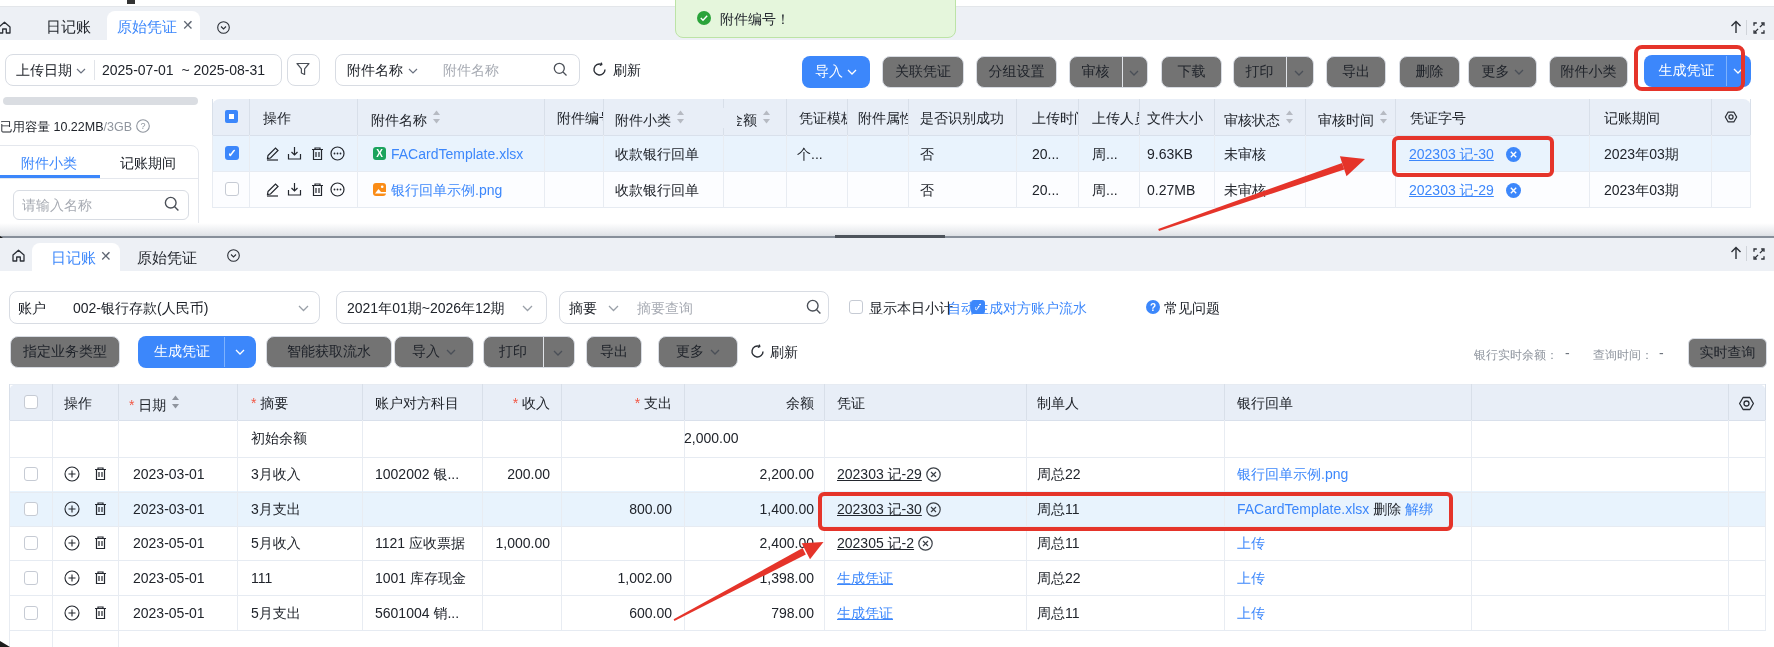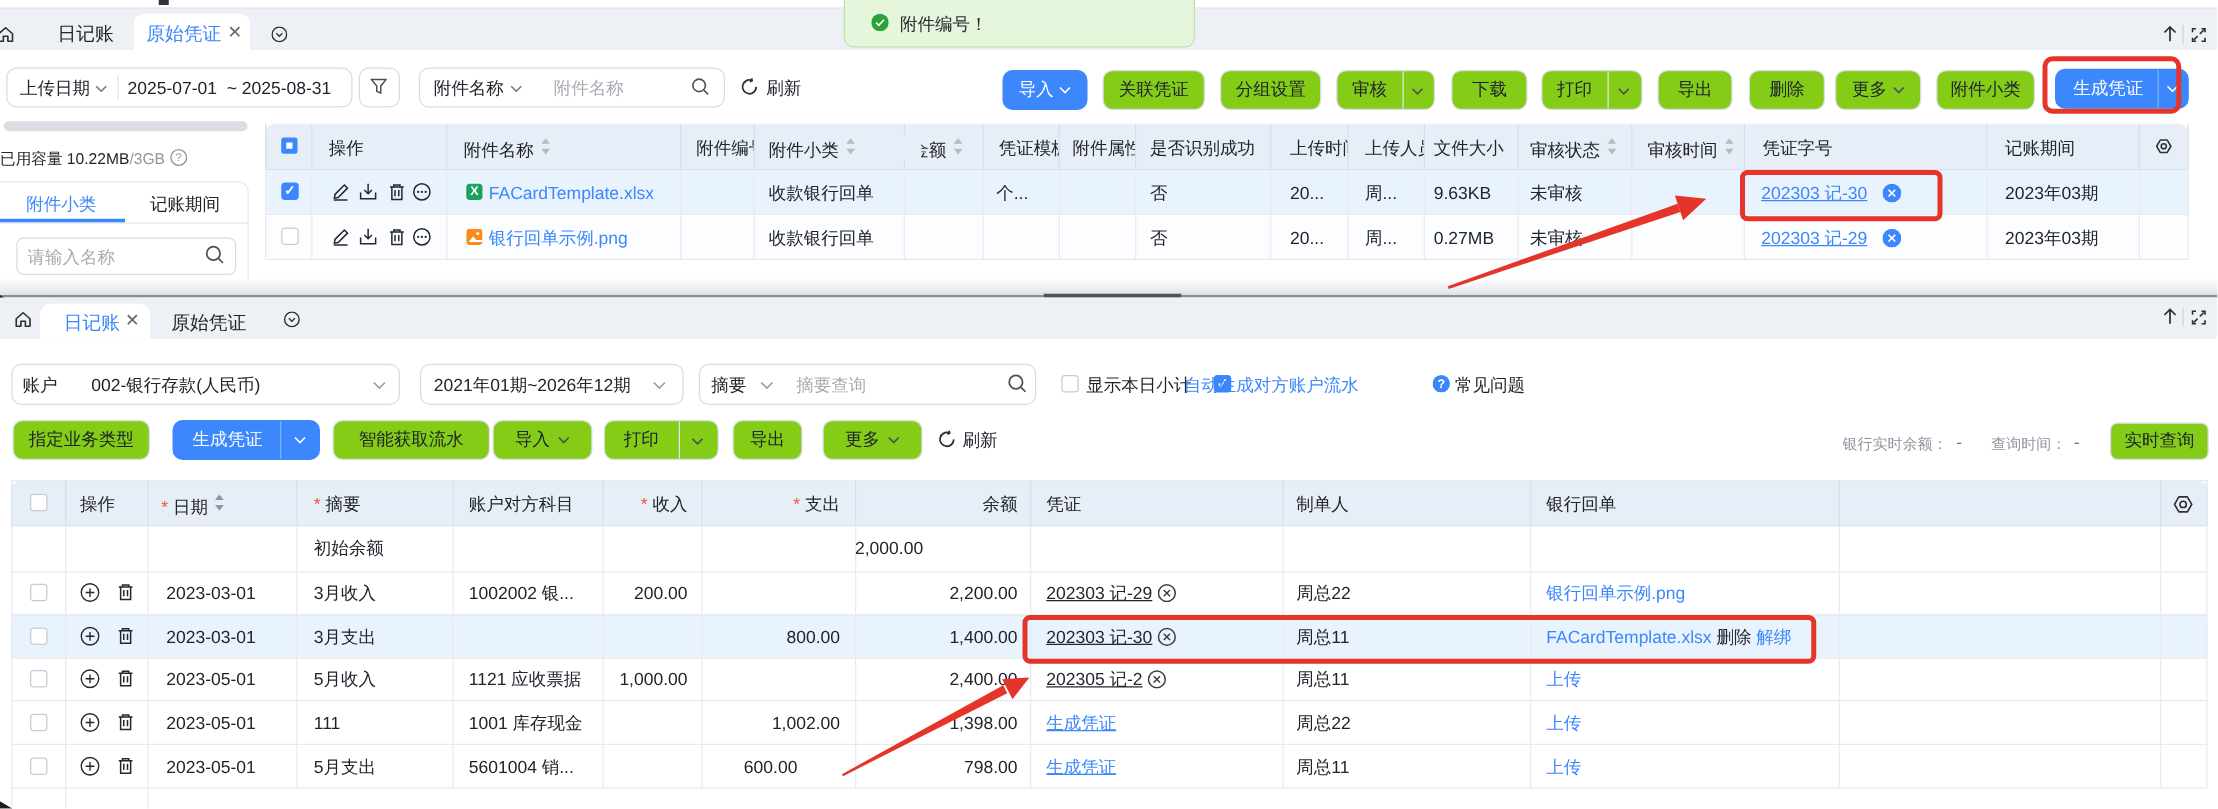--- a/index.html
+++ b/index.html
@@ -1,19 +1,19 @@
 <!DOCTYPE html>
 <html><head>
 <meta charset="utf-8">
 <style>
 *{margin:0;padding:0;box-sizing:border-box}
 body{font-family:"Liberation Sans",sans-serif;font-size:14px;color:#20242b;background:#fff}
 #root{position:relative;width:1774px;height:647px;background:#fff;overflow:hidden}
 .abs{position:absolute}
-.btn{position:absolute;height:32px;background:#84cc16;border:1px solid #d8dce3;border-radius:8px;display:flex;align-items:center;justify-content:center;font-size:14px;color:#20242b}
+.btn{position:absolute;height:32px;background:#737373;border:1px solid #d8dce3;border-radius:8px;display:flex;align-items:center;justify-content:center;font-size:14px;color:#20242b}
 .btnblue{position:absolute;height:32px;background:#3c87fb;border-radius:8px;display:flex;align-items:center;justify-content:center;font-size:14px;color:#fff}
 .inp{position:absolute;background:#fff;border:1px solid #d8dce3;border-radius:8px}
 .blue{color:#3c87fb}
 .gray{color:#a7abb3}
 .vline{position:absolute;width:1px}
 .hline{position:absolute;height:1px}
 .chk{position:absolute;width:14px;height:14px;border:1px solid #c6cbd4;border-radius:3px;background:#fff}
 .chkon{position:absolute;width:14px;height:14px;border-radius:3px;background:#3c87fb;color:#fff;font-size:11px;line-height:14px;text-align:center;font-weight:bold}
 .sort{display:inline-block;vertical-align:1px;margin-left:5px}
 </style>
@@ -503,21 +503,21 @@
       <svg class="abs" style="left:64px;top:604.5px" width="16" height="16" viewBox="0 0 16 16">
         <circle cx="8" cy="8" r="7" fill="none" stroke="#23272e" stroke-width="1.1"></circle>
         <path d="M8 4.5 L8 11.5 M4.5 8 L11.5 8" stroke="#23272e" stroke-width="1.1"></path>
       </svg>
       <svg class="abs" style="left:93px;top:604.5px" width="15" height="15" viewBox="0 0 15 15">
         <path d="M2 3.5 L13 3.5 M5 3.5 L5 2 L10 2 L10 3.5 M3.5 3.5 L3.5 13.5 L11.5 13.5 L11.5 3.5 M6 6 L6 11 M9 6 L9 11" fill="none" stroke="#23272e" stroke-width="1.2"></path>
       </svg>
       <div class="abs" style="left:133px;top:604.5px">2023-05-01</div>
       <div class="abs" style="left:251px;top:604.5px">5月支出</div>
       <div class="abs" style="left:375px;top:604.5px">5601004 销...</div>
-      <div class="abs" style="left:561px;top:604.5px;width:111px;text-align:center">600.00</div>
+      <div class="abs" style="left:561px;top:604.5px;width:111px;text-align:right">600.00</div>
       <div class="abs" style="left:684px;top:604.5px;width:130px;text-align:right">798.00</div>
       <div class="abs blue" style="left:837px;top:604.5px;text-decoration:underline">生成凭证</div>
       <div class="abs" style="left:1037px;top:604.5px">周总11</div>
       <div class="abs" style="left:1237px;top:604.5px"><span class="blue">上传</span></div>
     </div>
 
 <div class="abs" style="left:1634px;top:45px;width:111px;height:46px;border:4px solid #e5342a;border-radius:8px"></div>
 <div class="abs" style="left:1392px;top:136px;width:162px;height:41px;border:4px solid #e5342a;border-radius:6px"></div>
 <div class="abs" style="left:818px;top:492px;width:635px;height:39px;border:4px solid #e5342a;border-radius:6px"></div>
 <svg class="abs" style="left:0;top:0;pointer-events:none" width="1774" height="647" viewBox="0 0 1774 647">

